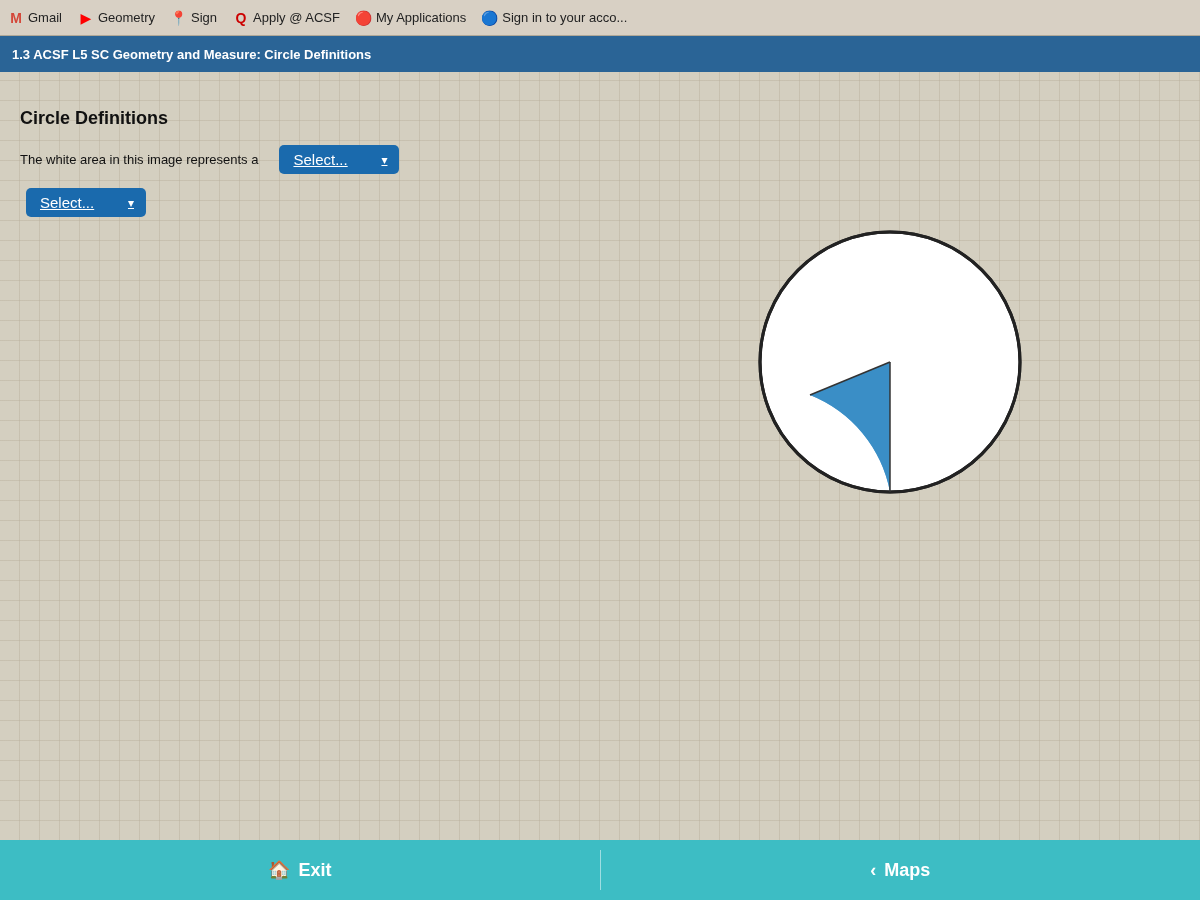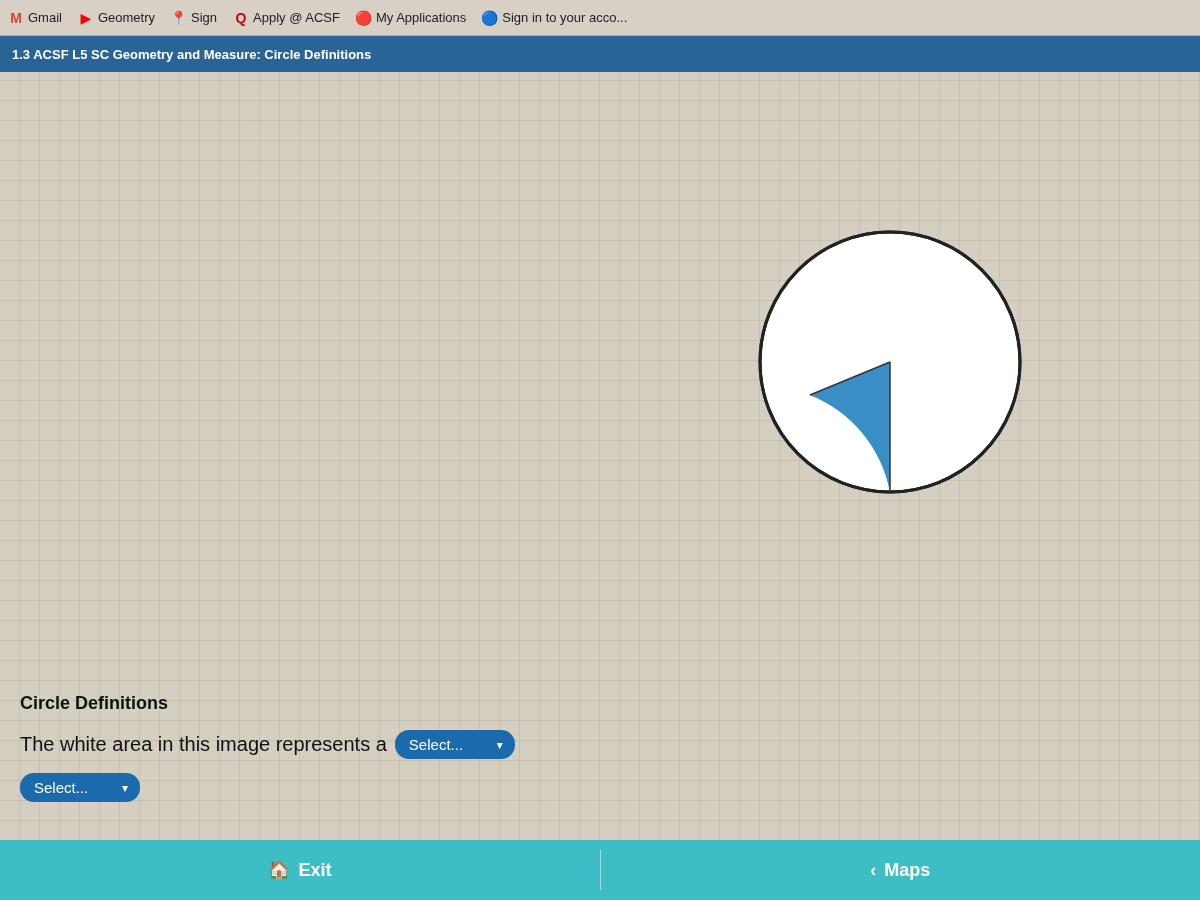--- a/index.html
+++ b/index.html
@@ -69,59 +69,60 @@
         rgba(180,170,150,0.4) 19px,
         rgba(180,170,150,0.4) 20px
       ),
       repeating-linear-gradient(
         90deg,
         transparent,
         transparent 19px,
         rgba(180,170,150,0.4) 19px,
         rgba(180,170,150,0.4) 20px
       );
-      padding: 24px 20px;
+      padding: 36px 20px;
       display: flex;
       flex-direction: column;
       position: relative;
       overflow: hidden;
-      justify-content: flex-end;
     }
 
     .page-title {
       font-size: 18px;
       font-weight: bold;
       color: #111;
       margin-bottom: 16px;
     }
 
     
     .question-row {
       display: flex;
       align-items: center;
       margin-bottom: 14px;
     }
     .question-text {
-      font-size: 20px;
+      font-size: 13px;
       color: #111;
-      margin-right: 8px;
+      margin-right: 15px;
       white-space: nowrap;
     }
     .select-dropdown {
       display: inline-flex;
       align-items: center;
       background: #1a6aad;
       color: white;
       border: none;
       padding: 6px 12px 6px 14px;
       font-size: 15px;
       cursor: pointer;
-      border-radius: 14px;
+      border-radius: 5px;
+      margin-left: 6px;
       gap: 8px;
       min-width: 120px;
+      text-decoration: underline;
     }
     .select-dropdown .chevron {
       font-size: 12px;
       margin-left: auto;
     }
 
     
     .circle-container {
       position: absolute;
       right: 160px;

